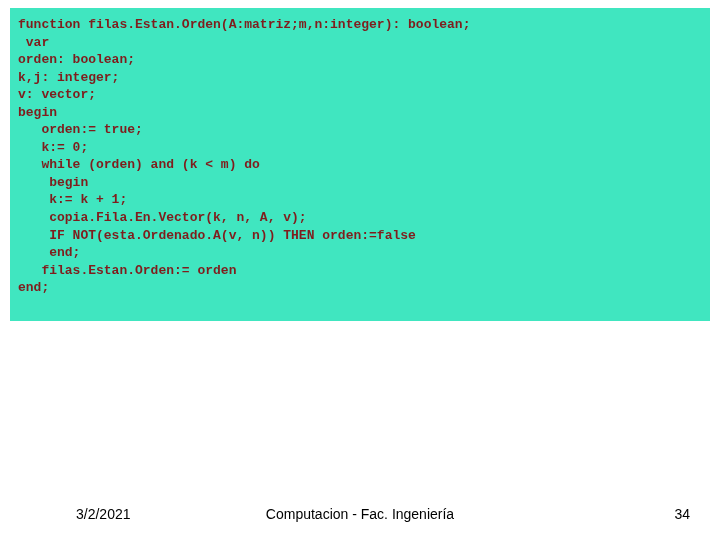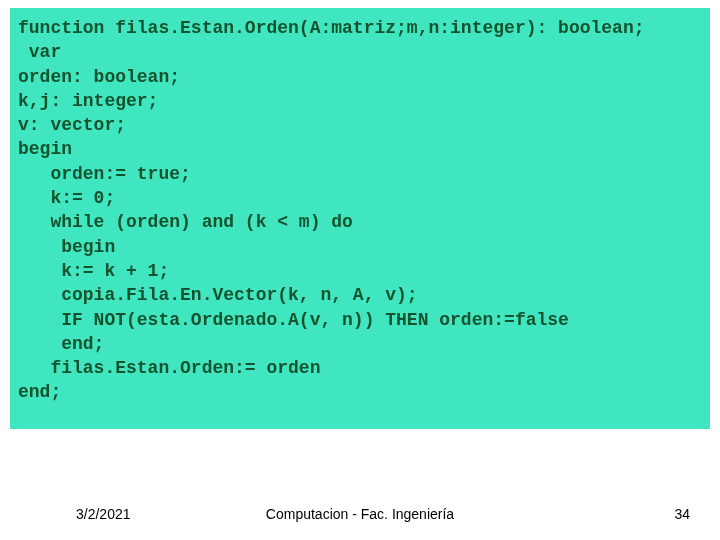--- a/index.html
+++ b/index.html
@@ -22,24 +22,24 @@
     position: absolute;
     left: 10px;
     top: 8px;
     width: 700px;
     background: #40e6c0; 
     padding: 8px 8px 24px 8px;
     box-sizing: border-box;
   }
   .code {
     font-family: "Courier New", Courier, monospace;
-    font-size: 18px;
+    font-size: 13px;
     line-height: 1.35;
     font-weight: bold;
-    color: #14532d;
+    color: #7f1d1d;
     white-space: pre;
   }
   .footer {
     position: absolute;
     bottom: 18px;
     left: 0;
     width: 720px;
     font-size: 14px;
     color: #000;
     font-family: Arial, sans-serif;

